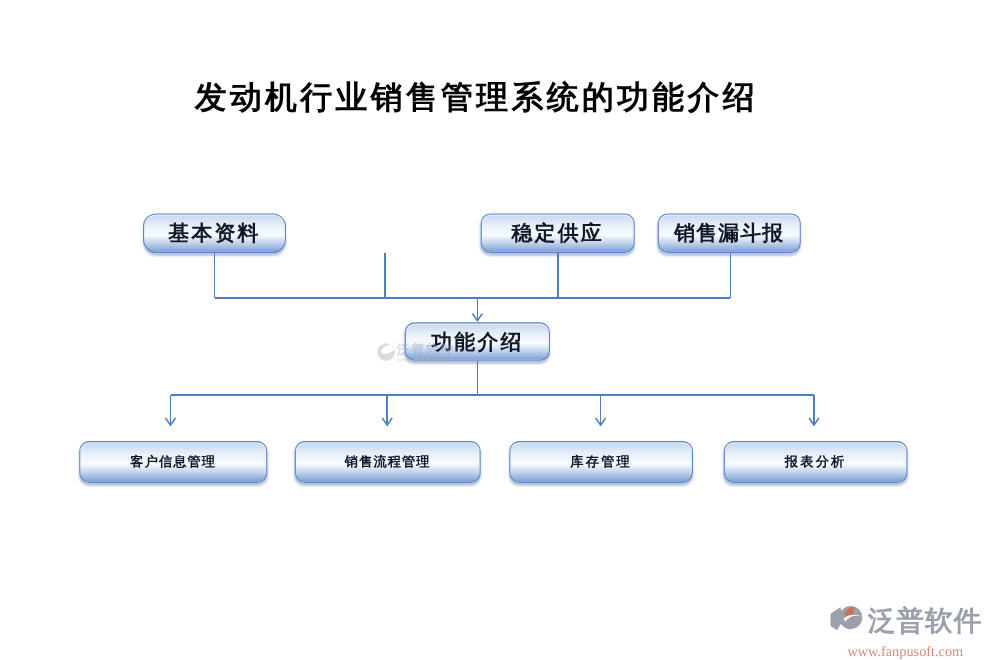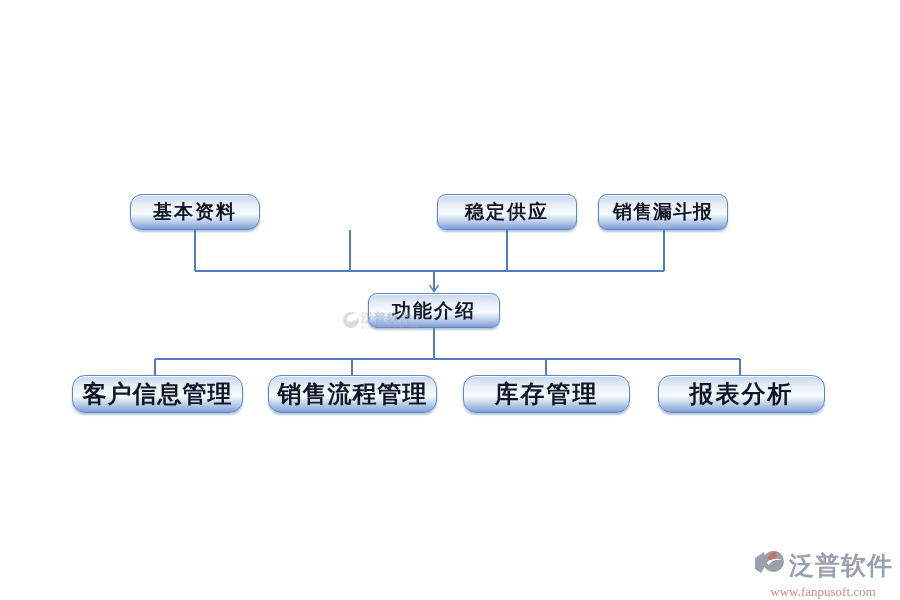--- a/index.html
+++ b/index.html
@@ -22,21 +22,21 @@
     display:flex;align-items:center;justify-content:center;
     font-weight:bold;color:#101828;letter-spacing:2px;
     font-family:"Liberation Serif","DejaVu Serif",serif;
   }
   .row-top .node, .node.top{font-size:19px;height:36px;top:194px;}
   .node.t1{left:130px;width:130px;border-radius:12px;}
   .node.t2{left:285px;width:130px;}
   .node.t3{left:437px;width:140px;}
   .node.t4{left:598px;width:130px;letter-spacing:1px;}
   .node.center{left:368px;top:293px;width:132px;height:35px;font-size:19px;}
-  .node.bottom{top:375px;height:38px;font-size:24px;border-radius:13px;}
+  .node.bottom{top:401px;height:38px;font-size:12px;}
   .node.b1{left:72px;width:171px;letter-spacing:1px;}
   .node.b2{left:268px;width:169px;letter-spacing:1px;}
   .node.b3{left:463px;width:167px;}
   .node.b4{left:658px;width:167px;}
 
   .center-watermark{
     position:absolute;left:343px;top:312px;z-index:3;display:flex;align-items:flex-start;
     opacity:0.45;pointer-events:none;
   }
   .center-watermark .wm-circle{
@@ -59,20 +59,21 @@
   .footer-url{
     margin-top:2px;text-align:center;width:138px;
     font-size:13px;color:#d4897c;font-family:"Liberation Serif","DejaVu Serif",serif;white-space:nowrap;
   }
 </style>
 </head>
 <body>
 
 <div class="stage">
 
+  <div class="title">发动机行业销售管理系统的功能介绍</div>
 
   <svg class="connectors" width="900" height="600" viewBox="0 0 900 600" fill="none" stroke="#4d7ec1" stroke-width="1.5" shape-rendering="crispEdges">
 
     <line x1="195" y1="230" x2="195" y2="271"></line>
     <line x1="350" y1="230" x2="350" y2="271"></line>
     <line x1="507" y1="230" x2="507" y2="271"></line>
     <line x1="664" y1="230" x2="664" y2="271"></line>
 
     <line x1="195" y1="271" x2="664" y2="271"></line>
 

